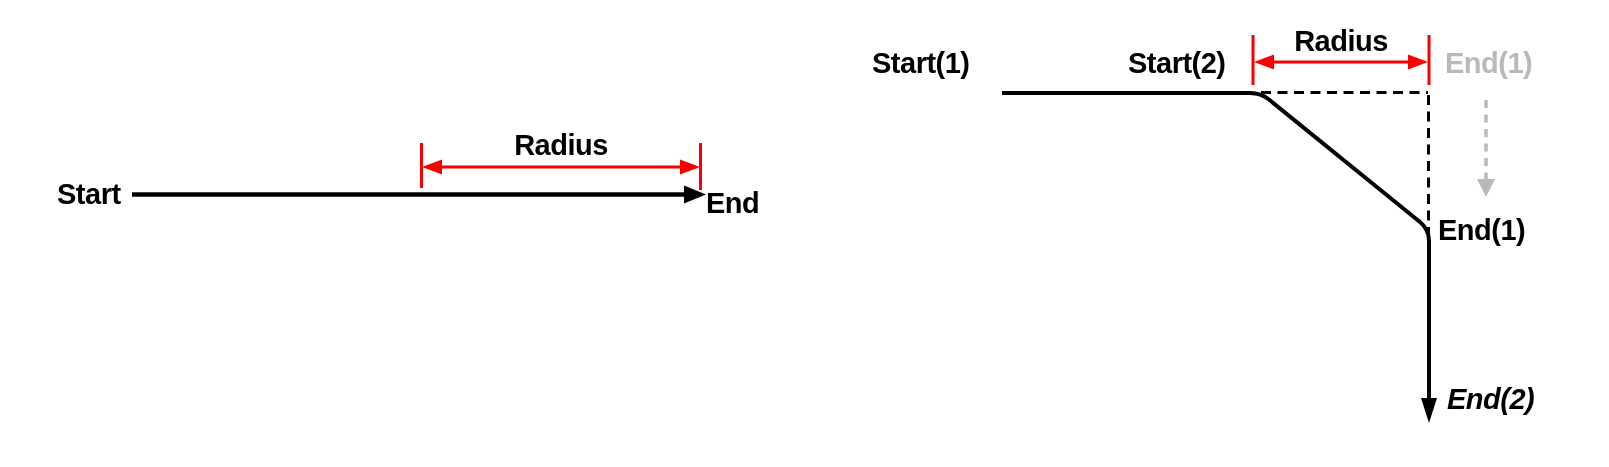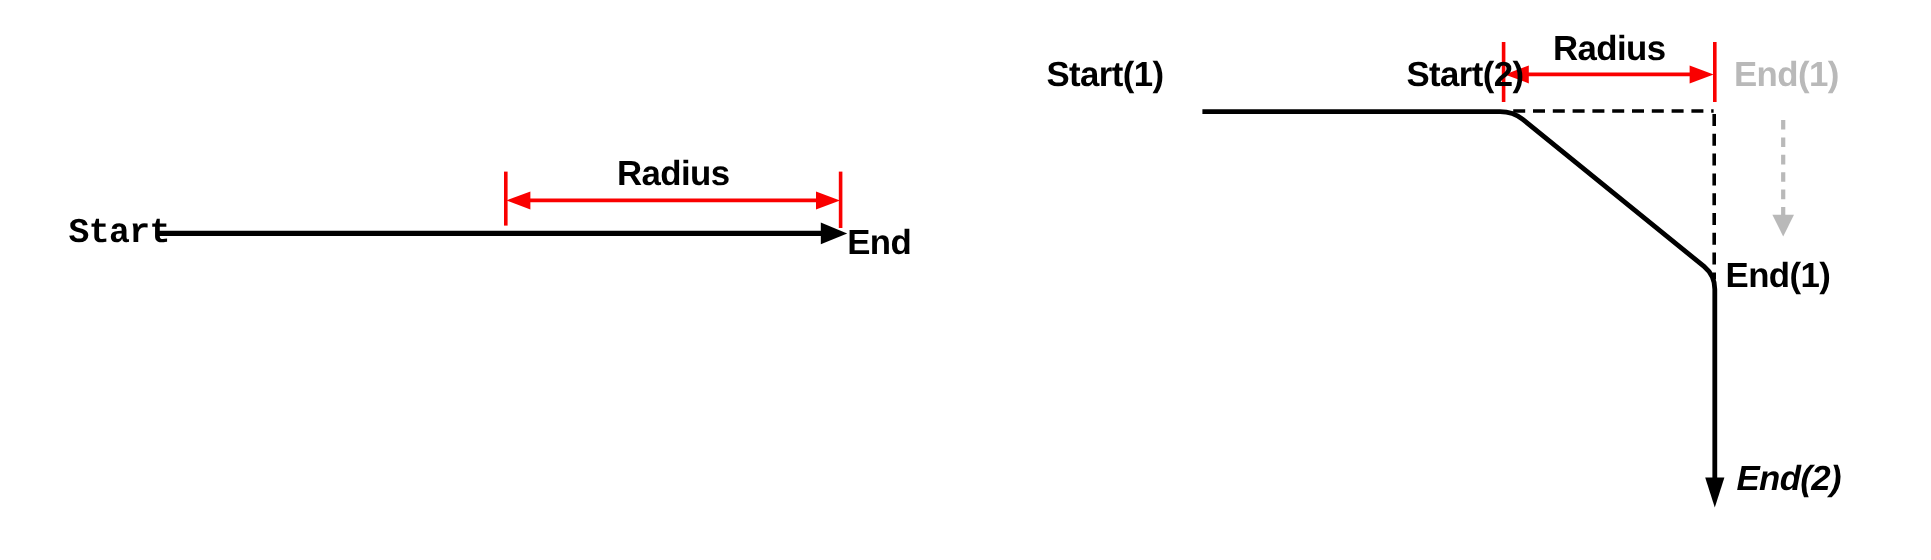--- a/index.html
+++ b/index.html
@@ -65,24 +65,24 @@
       <line class="stroke-accent" x1="1429" y1="35" x2="1429" y2="85" stroke-width="3"></line>
       <line class="stroke-accent" x1="1260" y1="62" x2="1422" y2="62" stroke-width="3"></line>
       <polygon class="fill-accent" points="1254,62 1274,54.5 1274,69.5"></polygon>
       <polygon class="fill-accent" points="1428,62 1408,54.5 1408,69.5"></polygon>
 
       <line class="stroke-ghost" x1="1486" y1="100" x2="1486" y2="180" stroke-width="3.5" stroke-dasharray="8 6.5"></line>
       <polygon class="fill-ghost" points="1486,197 1477,179 1495,179"></polygon>
     </g>
   </svg>
 
-  <span class="lbl" style="left:57px;top:180px;font-family:Liberation Mono, monospace;">Start</span>
+  <span class="lbl" style="left:57px;top:180px;">Start</span>
   <span class="lbl" style="left:706px;top:189px;">End</span>
   <span class="lbl center" style="left:561px;top:131px;">Radius</span>
 
   <span class="lbl" style="left:872px;top:49px;">Start(1)</span>
-  <span class="lbl" style="left:1172px;top:49px;">Start(2)</span>
+  <span class="lbl" style="left:1128px;top:49px;">Start(2)</span>
   <span class="lbl center" style="left:1341px;top:27px;">Radius</span>
   <span class="lbl ghost" style="left:1445px;top:49px;">End(1)</span>
   <span class="lbl" style="left:1438px;top:216px;">End(1)</span>
   <span class="lbl" style="left:1447px;top:385px;font-style:italic;">End(2)</span>
 
 </div>
 
 </body></html>

